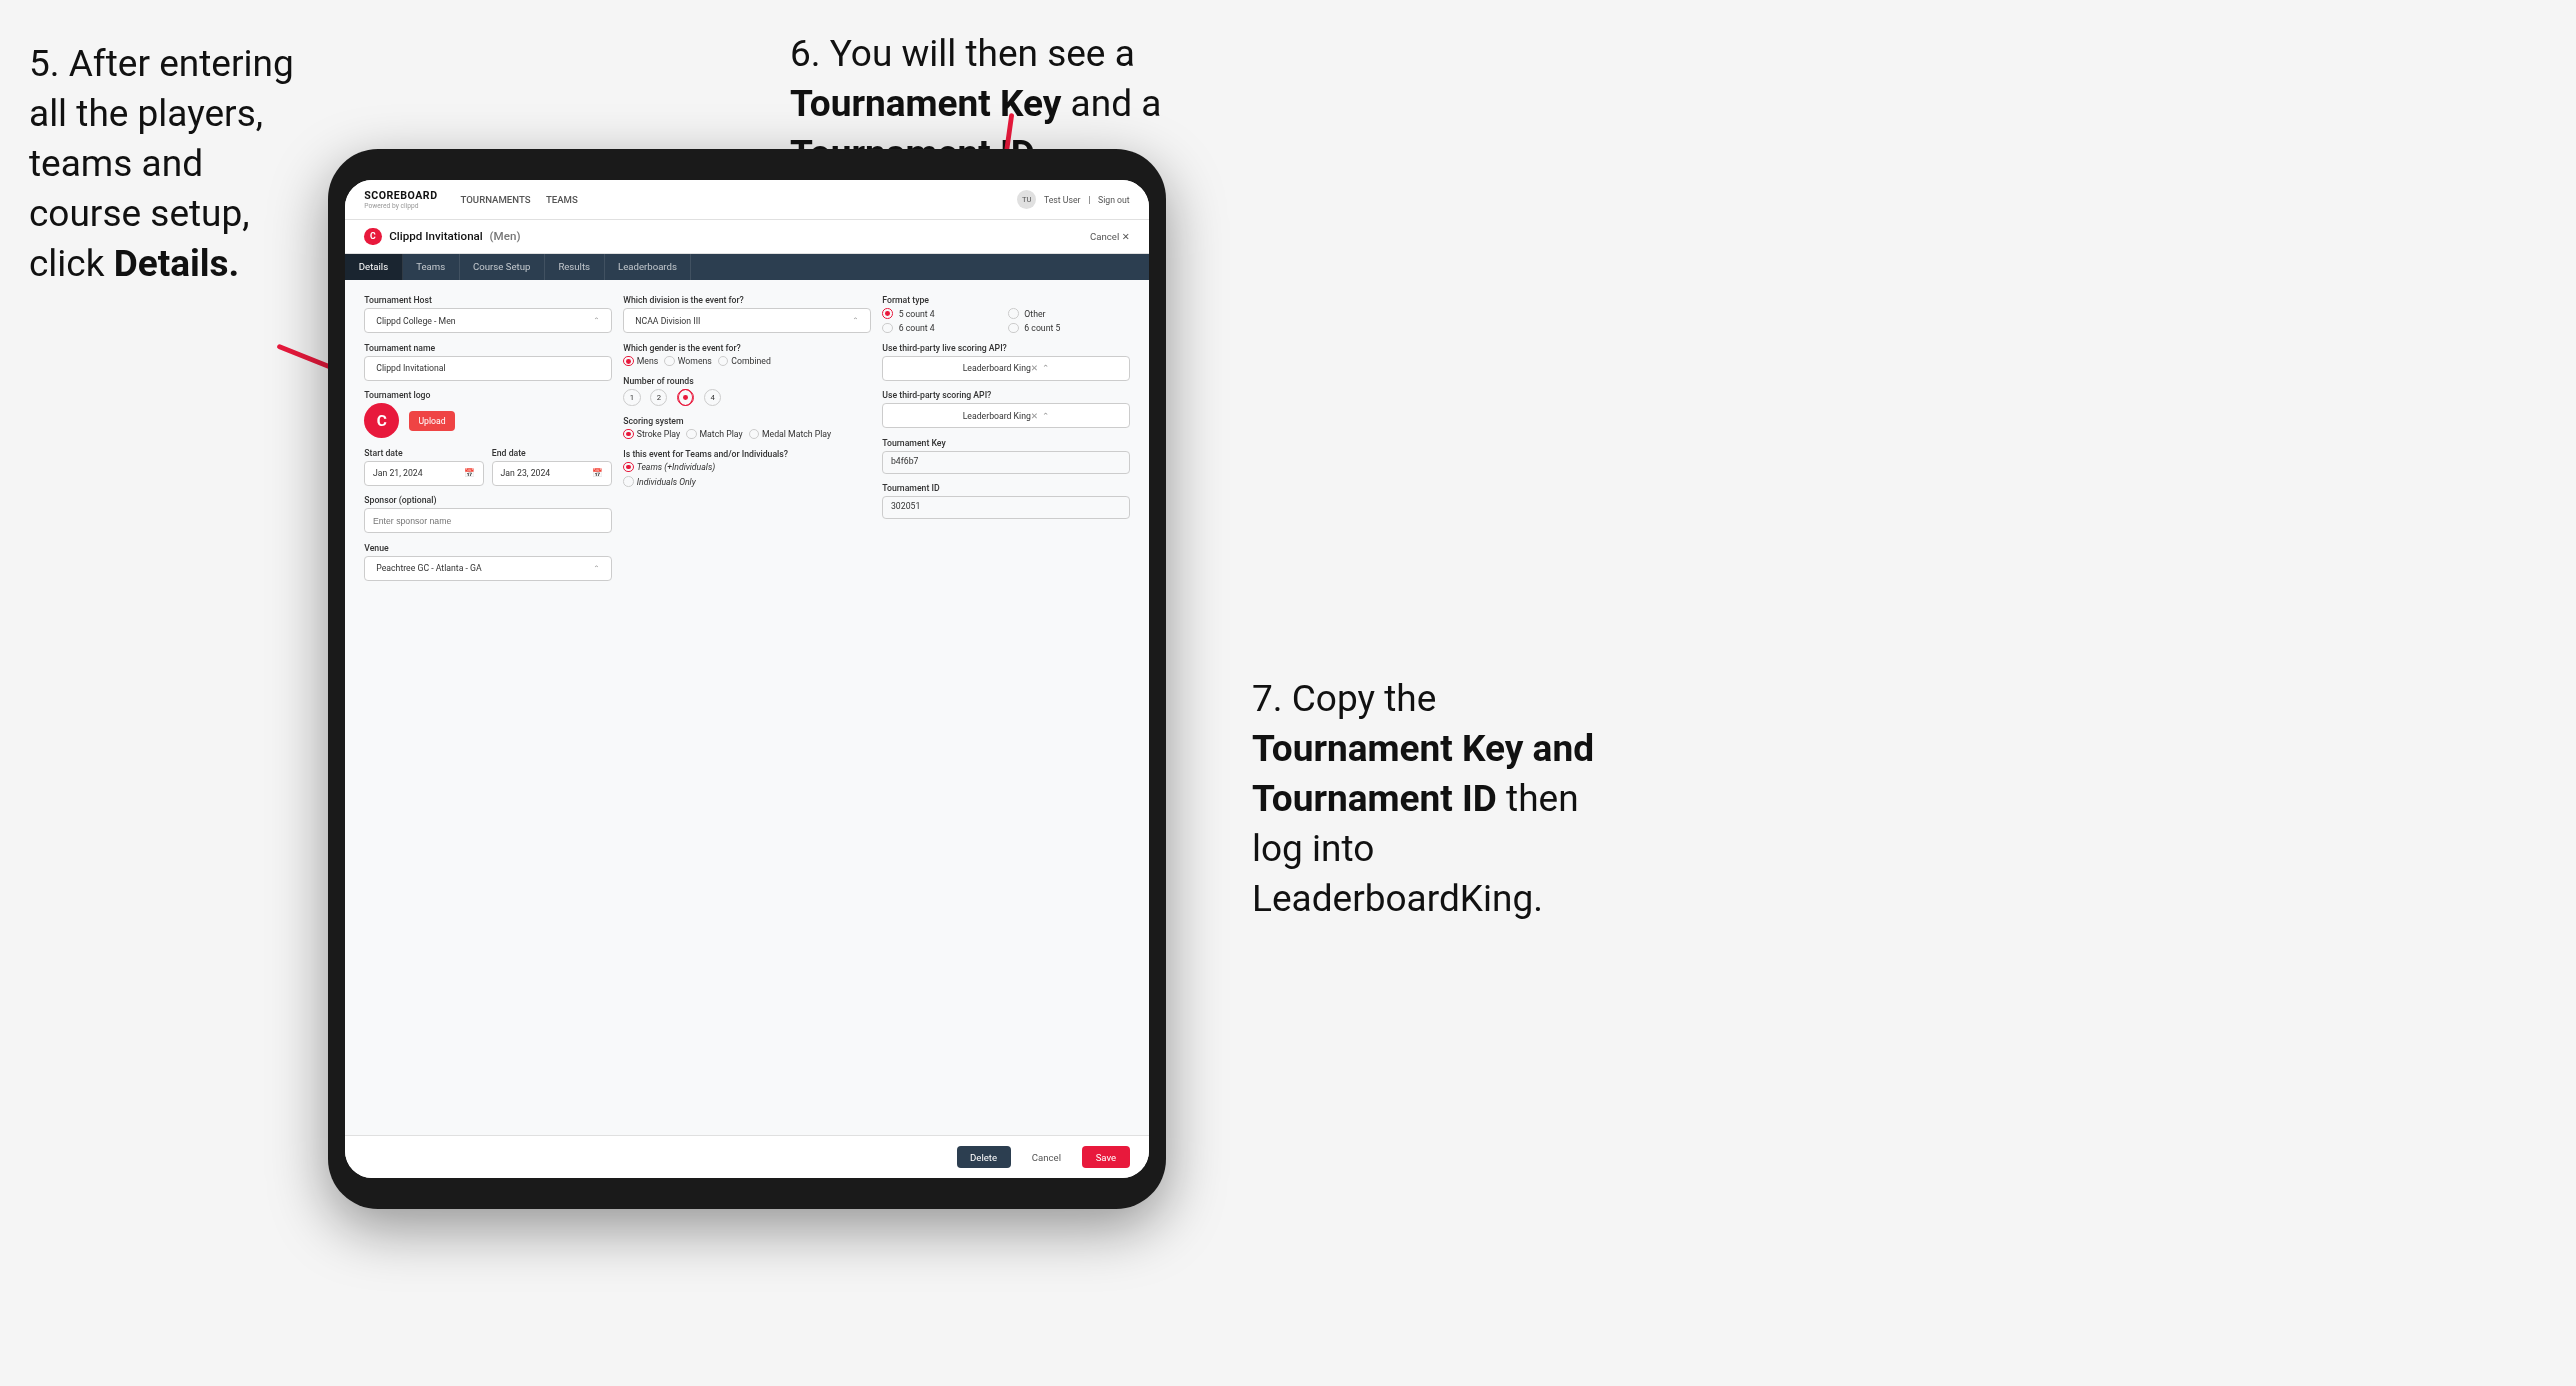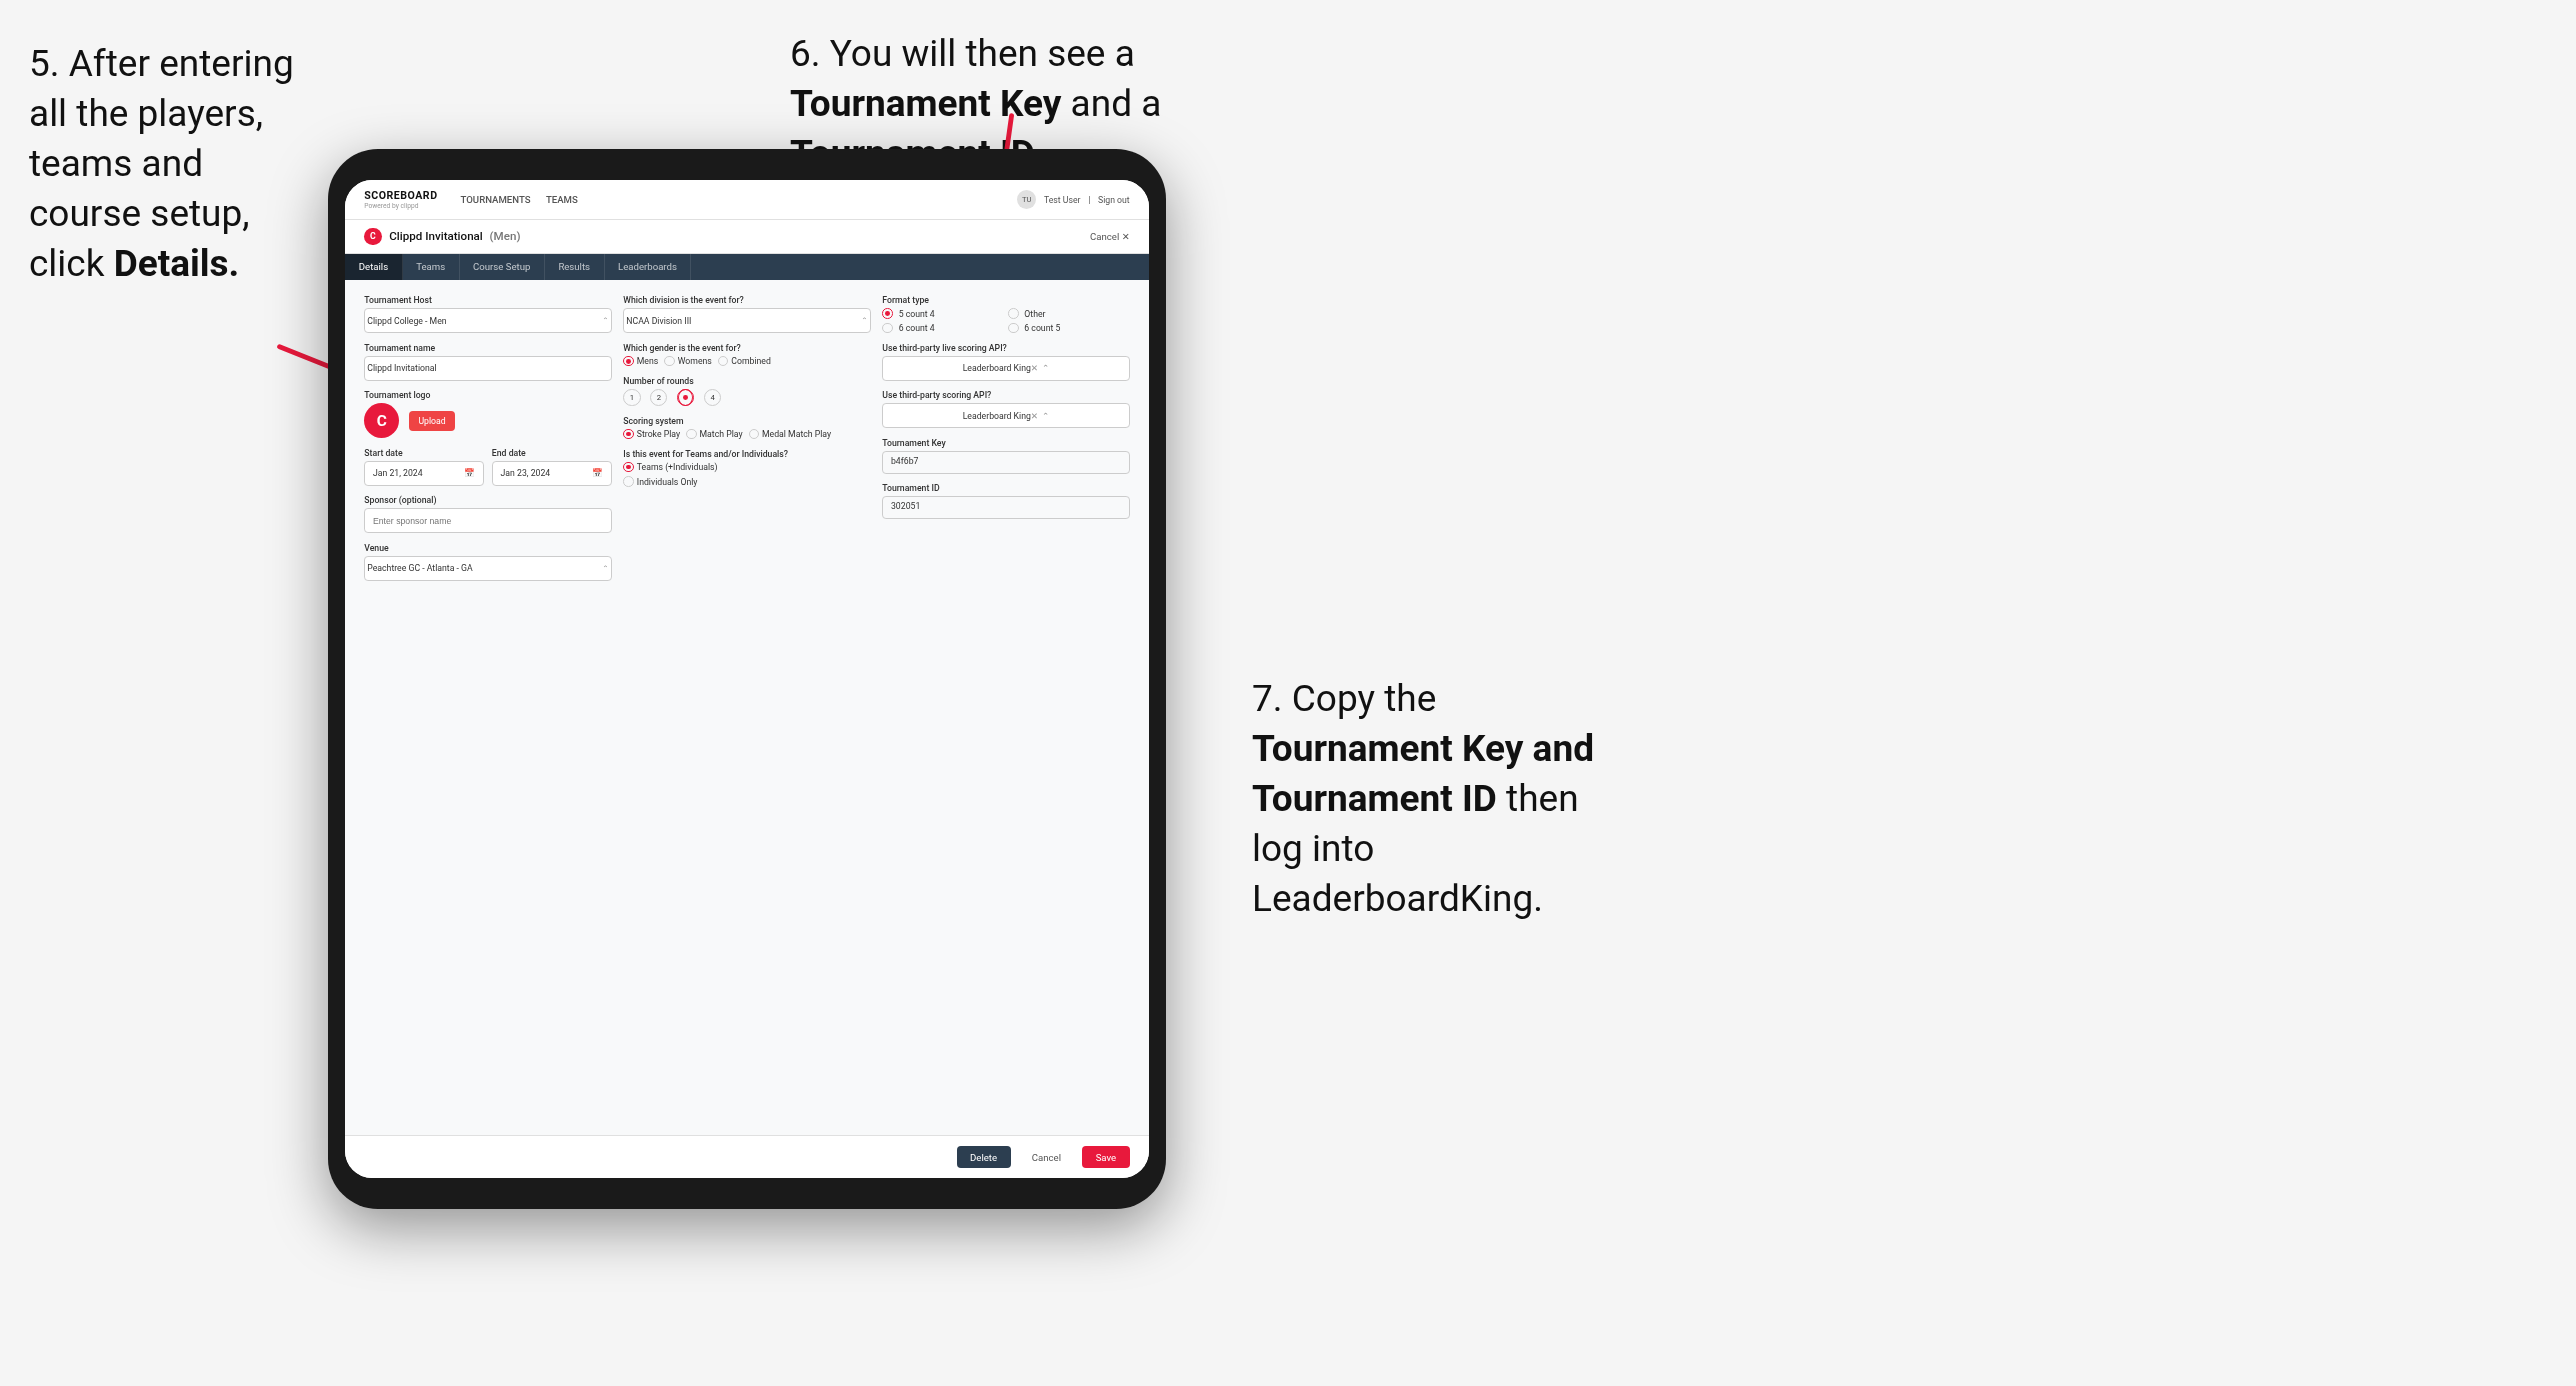--- a/index.html
+++ b/index.html
@@ -220,21 +220,21 @@
       color: #333;
       margin-bottom: 2.9px;
       font-weight: 500;
     }
 
     .field-input {
       width: 100%;
       height: 25px;
       border: 1px solid #ccc;
       border-radius: 3.9px;
-      padding: 0 2px;
+      padding: 0 11px;
       font-size: 8.7px;
       background: #fff;
       display: flex;
       align-items: center;
       justify-content: space-between;
       color: #333;
     }
 
     .field-input-arrow {
       font-size: 7.7px;
@@ -632,21 +632,21 @@
               </div>
               <div class="radio-item">
                 <div class="radio-circle"></div>
                 <span>Medal Match Play</span>
               </div>
             </div>
           </div>
 
           <div>
             <div class="field-label">Is this event for Teams and/or Individuals?</div>
-            <div class="radio-group" style="flex-direction:column; align-items:flex-start; gap:3.9px;">
+            <div class="radio-group" style="flex-direction:column; align-items:flex-start; gap:3.9px;font-style:italic;">
               <div class="radio-item">
                 <div class="radio-circle checked">
                   <div class="radio-dot"></div>
                 </div>
                 <span>Teams (+Individuals)</span>
               </div>
               <div class="radio-item">
                 <div class="radio-circle"></div>
                 <span>Individuals Only</span>
               </div>

